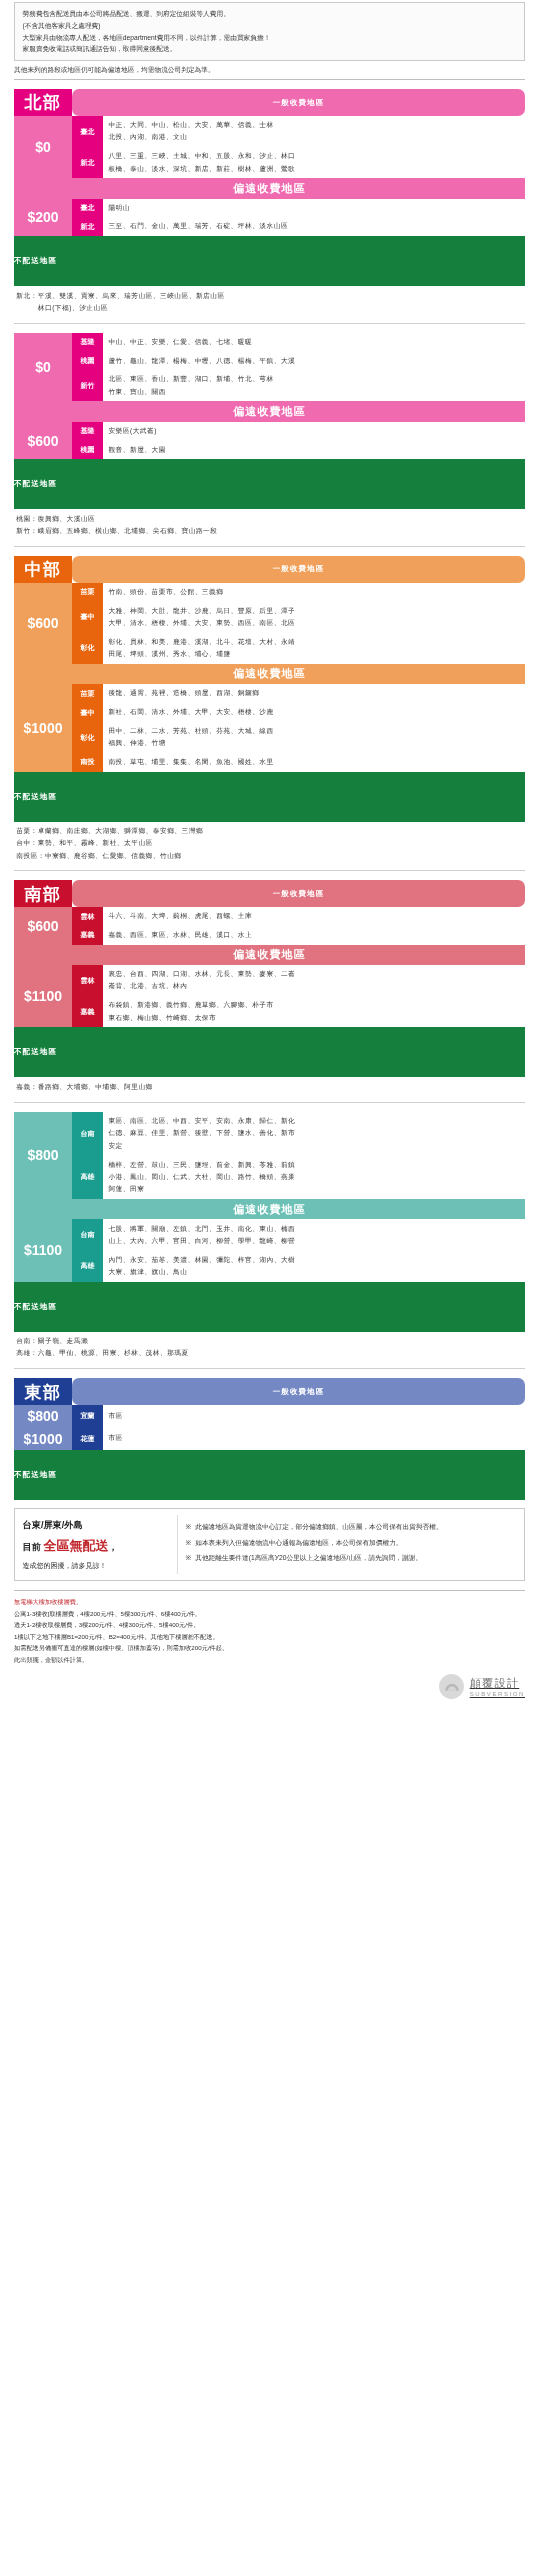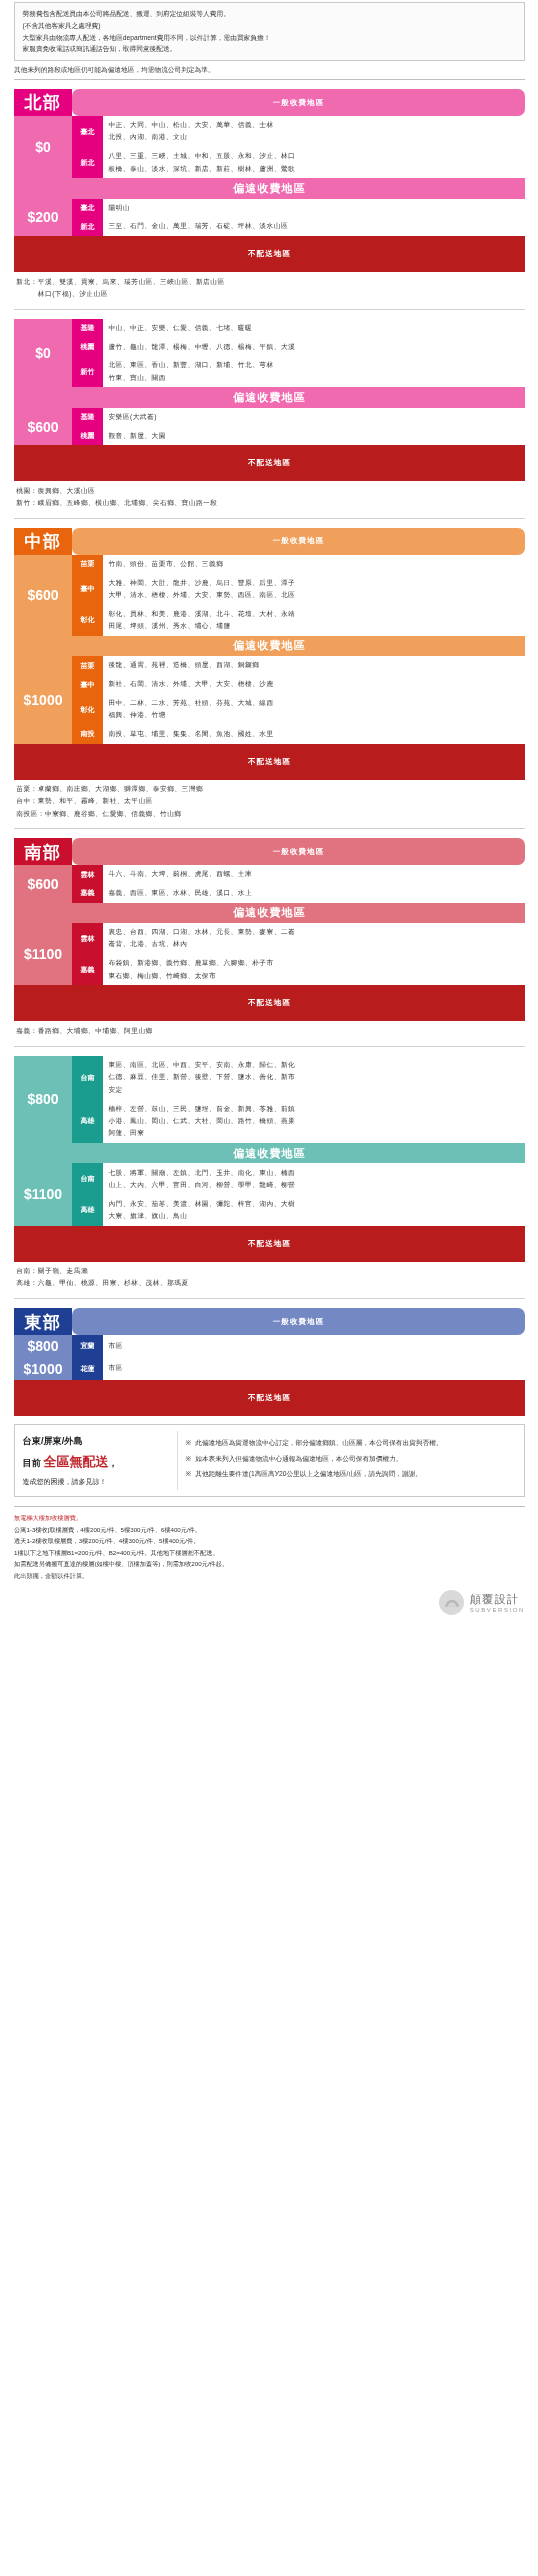--- a/index.html
+++ b/index.html
@@ -67,27 +67,26 @@
   }
   .bar-title {
     color:#fff;
     font-size:11px;
     font-weight:bold;
     letter-spacing:1.1px;
     text-align:center;
     padding:2.7px 0;
   }
   .bar-dark {
-    background:#b91c1c;
+    background:#15803d;
     color:#fff;
     font-size:7.5px;
     font-weight:bold;
     letter-spacing:1.1px;
-    text-align:center;
-    padding:13px 0;
+    padding:20px 0;
   }
 
   table.rows { width:100%; border-collapse:collapse; }
   table.rows td { vertical-align:middle; }
   td.price {
     width:58px;
     text-align:center;
     font-size:14px;
     font-weight:bold;
     color:#fff;
@@ -182,20 +181,21 @@
     color:#333;
   }
   .footer-note .hl { color:#c0262c; }
   .brand {
     margin:8.6px 14px 0 14px;
     display:flex;
     justify-content:flex-end;
     align-items:center;
     gap:5.4px;
     padding-bottom:5.4px;
+    text-decoration:underline;
   }
   .brand-logo {
     width:25px; height:25px; border-radius:50%;
     background:#d9d9d9;
     display:flex; align-items:center; justify-content:center;
     color:#8a8a8a; font-size:10.8px;
   }
   .brand-text .b1 { font-size:11.3px; color:#6f6f6f; letter-spacing:1.1px; }
   .brand-text .b2 { font-size:6px; color:#9a9a9a; letter-spacing:1.6px; }
 </style>

